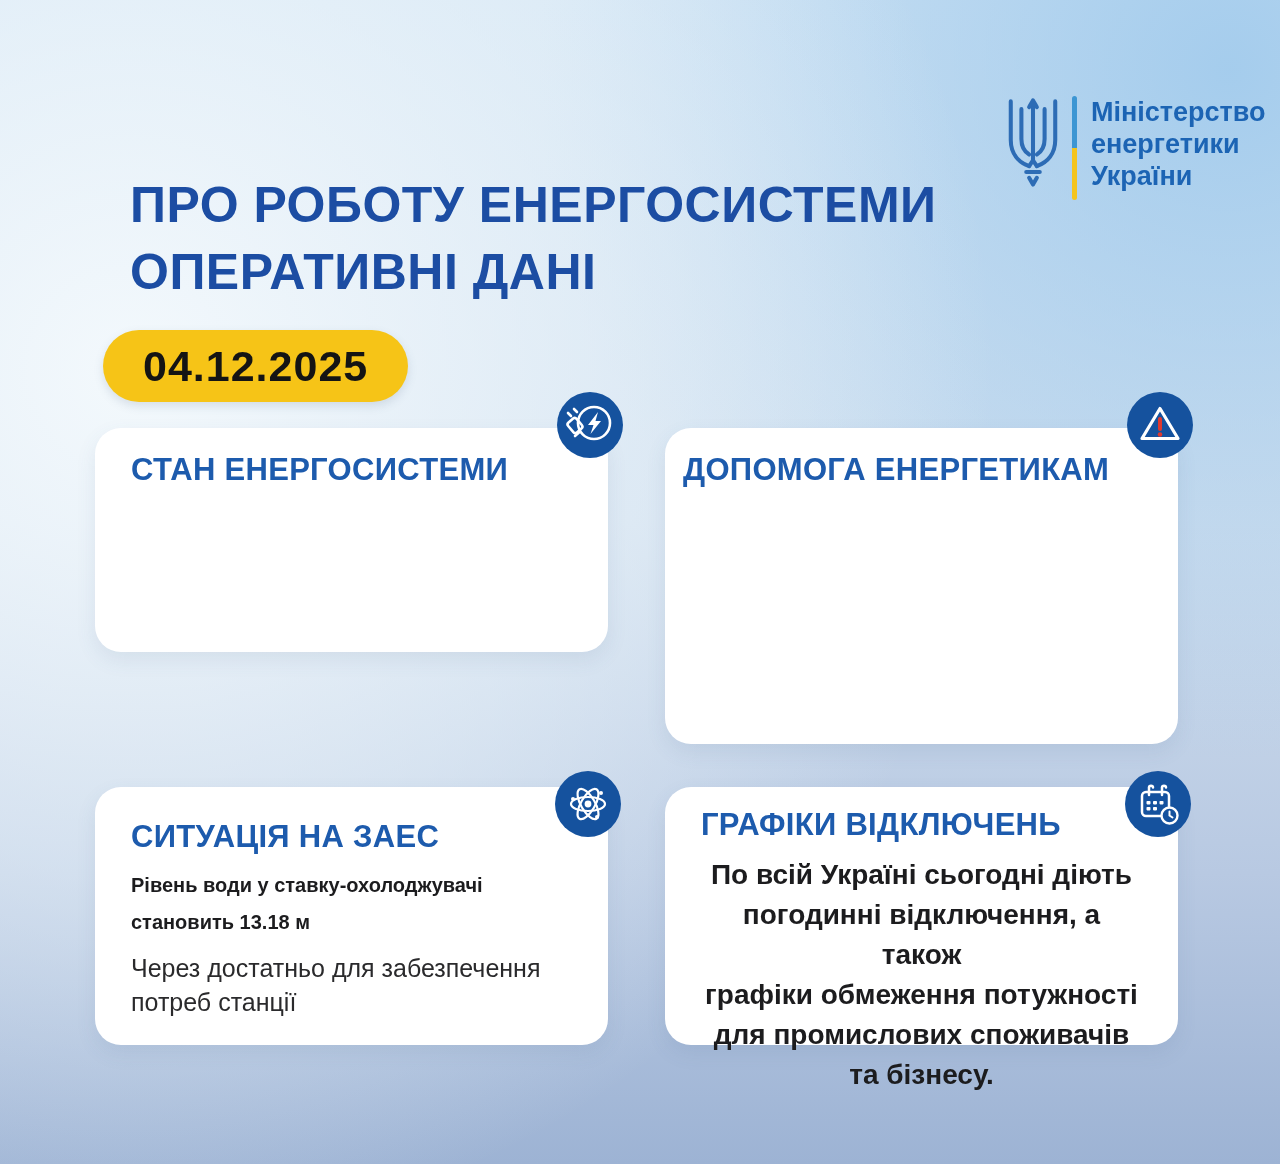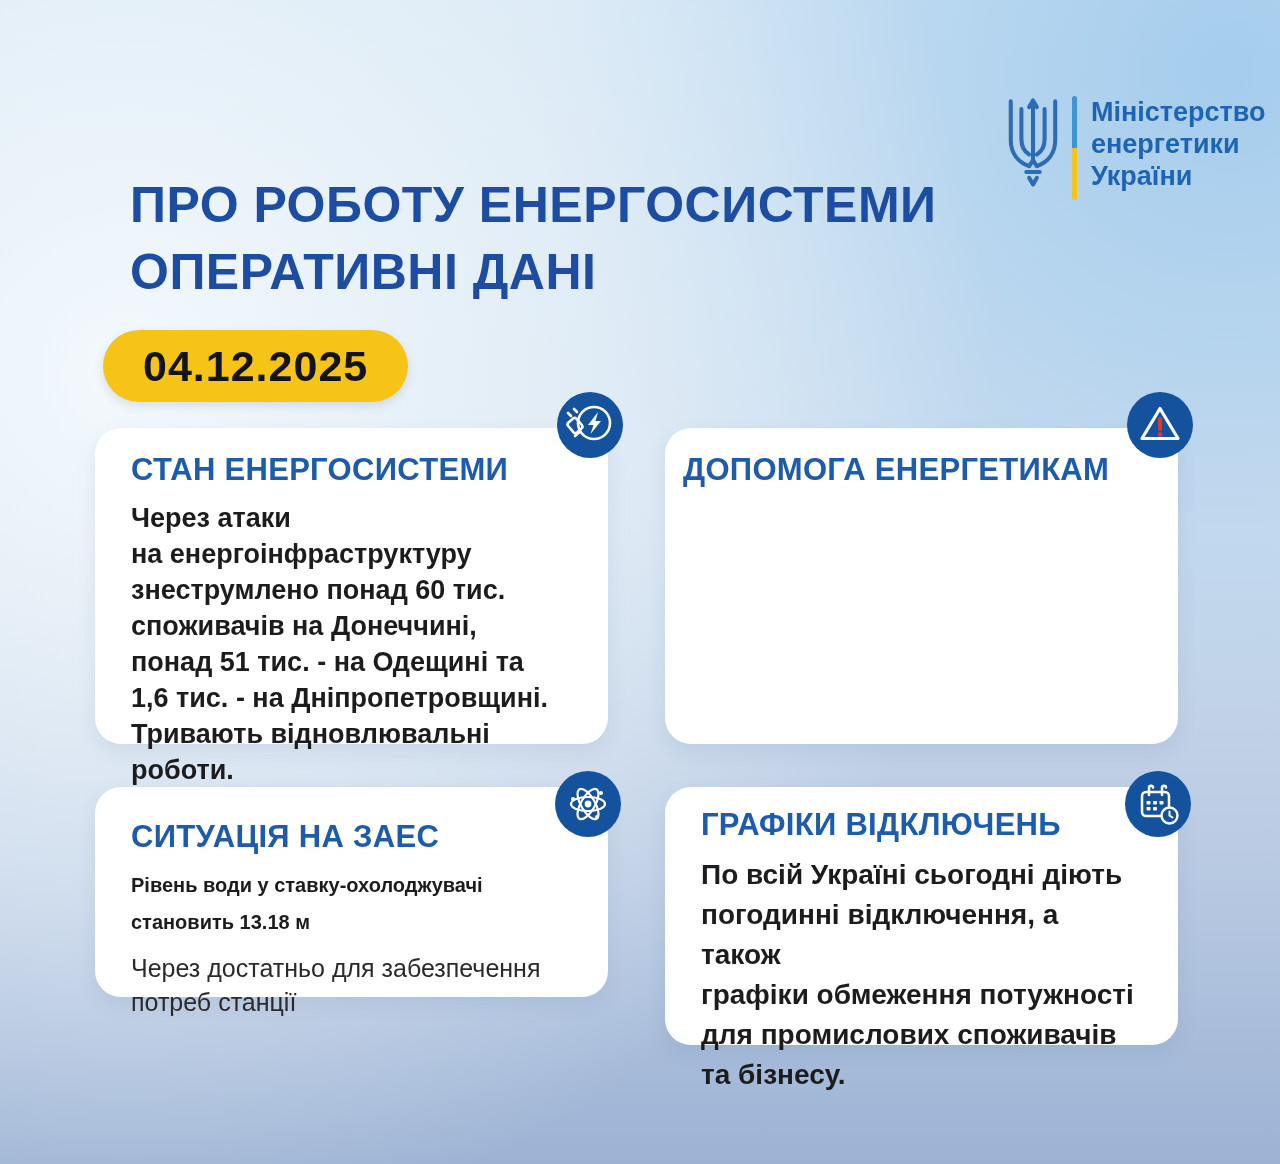--- a/index.html
+++ b/index.html
@@ -29,29 +29,29 @@
     display:flex; align-items:center; padding:0 40px;
     box-shadow:0 4px 10px rgba(90,110,140,0.18);
   }
 
   
   .card{
     position:absolute; background:#ffffff; border-radius:26px;
     box-shadow:0 8px 20px rgba(70,100,140,0.10);
     padding:24px 36px; box-sizing:border-box;
   }
-  .card-1{left:95px;  top:428px; width:513px; height:316px;}
+  .card-1{left:95px;  top:428px; width:513px; height:224px;}
   .card-2{left:665px; top:428px; width:513px; height:316px;padding-left:18px;}
-  .card-3{left:95px;  top:787px; width:513px; height:210px; padding-top:32px;}
+  .card-3{left:95px;  top:787px; width:513px; height:258px; padding-top:32px;}
   .card-4{left:665px; top:787px; width:513px; height:258px; padding-top:20px;}
   .card-title{color:#1d5bad; font-weight:700; font-size:31px; letter-spacing:0.3px; margin:0 0 12px 0;}
   .card-body{color:#1c1c1e; font-weight:700; margin:0; white-space:pre-line;}
   .card-1 .card-body{font-size:27px; line-height:36px;}
   .card-2 .card-body{font-size:28px; line-height:39px;}
-  .card-4 .card-body{font-size:28px; line-height:40px;}
+  .card-4 .card-body{font-size:28px; line-height:40px;text-align:center;}
   .body-strong{color:#1c1c1e; font-weight:700; font-size:20px; line-height:37px; margin:0 0 10px 0; white-space:pre-line;}
   .body-note{color:#2a2a2c; font-weight:400; font-size:25px; line-height:34px; margin:0; white-space:pre-line;}
 
   .badge-icon{position:absolute; top:-36px; right:-15px; width:66px; height:66px;}
   .card-3 .badge-icon, .card-4 .badge-icon{top:-16px; right:-13px;}
 </style>
 </head>
 <body>
 
 <div id="canvas">
@@ -95,27 +95,20 @@
         <g fill="none" stroke="#ffffff" stroke-width="2.6" stroke-linecap="round" stroke-linejoin="round">
           <circle cx="37" cy="31" r="16"></circle>
           <path d="M22.5 40 L18 44"></path>
           <rect x="12.5" y="27" width="11" height="13" rx="2.5" transform="rotate(-40 18 33.5)"></rect>
           <path d="M14 24 l-3 -3 M20 20 l-3 -3"></path>
         </g>
         <polygon points="41,20 31,33 36.5,33 33.5,42 44,29 38.5,29" fill="#ffffff"></polygon>
       </svg>
     </span>
     <h2 class="card-title">СТАН ЕНЕРГОСИСТЕМИ</h2>
-    <p class="card-body">Через атаки
-на енергоінфраструктуру
-знеструмлено понад 60 тис.
-споживачів на Донеччині,
-понад 51 тис. - на Одещині та
-1,6 тис. - на Дніпропетровщині.
-Тривають відновлювальні роботи.</p>
   </div>
 
   <div class="card card-2">
     <span class="badge-icon">
       <svg width="66" height="66" viewBox="0 0 66 66">
         <circle cx="33" cy="33" r="33" fill="#15529e"></circle>
         <path d="M33 16.5 L51 46.5 H15 Z" fill="none" stroke="#ffffff" stroke-width="3.2" stroke-linejoin="round"></path>
         <line x1="33" y1="27" x2="33" y2="37" stroke="#df382e" stroke-width="4" stroke-linecap="round"></line>
         <circle cx="33" cy="42.5" r="2.3" fill="#df382e"></circle>
       </svg>

